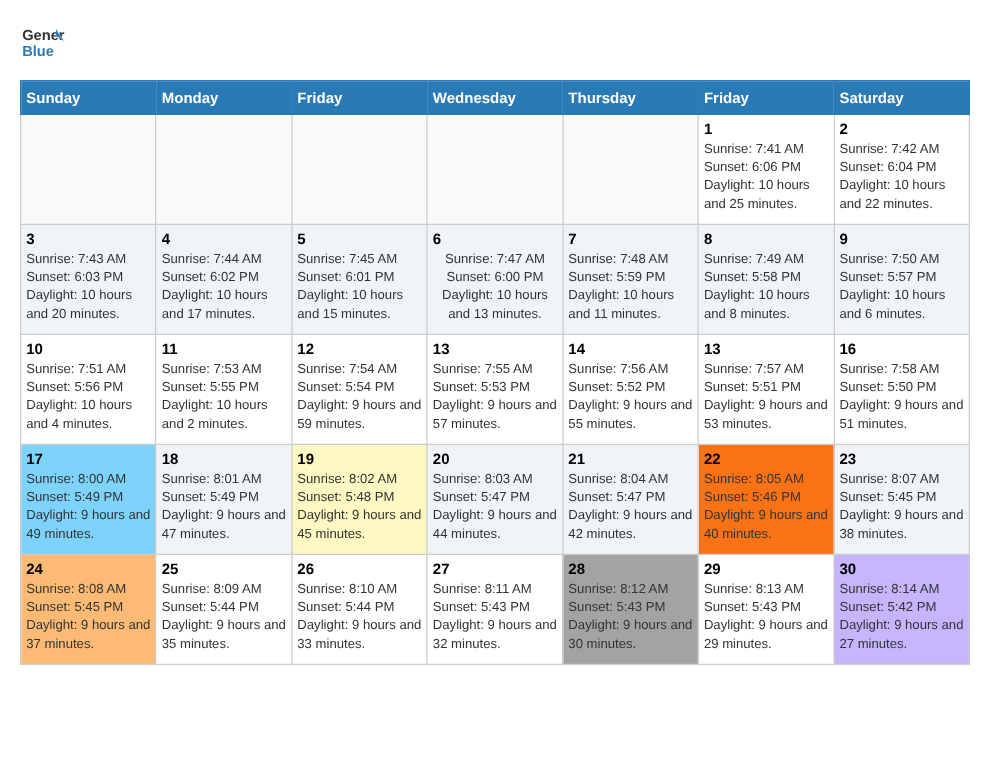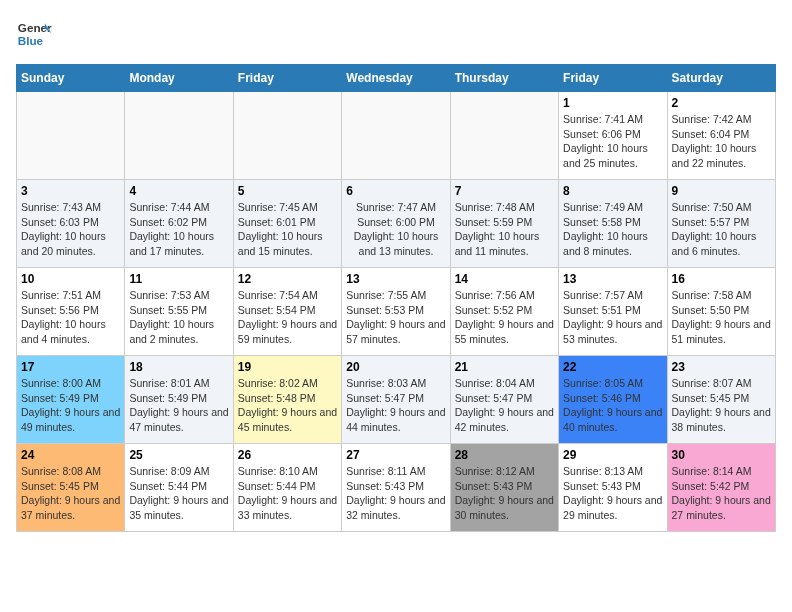--- a/index.html
+++ b/index.html
@@ -238,21 +238,21 @@
           <div class="day-info" style="white-space: pre-line;">Sunrise: 8:03 AM
 Sunset: 5:47 PM
 Daylight: 9 hours and 44 minutes.</div>
         </td>
         <td style="background: rgb(240, 244, 248);">
           <div class="day-num">21</div>
           <div class="day-info" style="white-space: pre-line;">Sunrise: 8:04 AM
 Sunset: 5:47 PM
 Daylight: 9 hours and 42 minutes.</div>
         </td>
-        <td style="background: #3b82f6; margin-left: 12px;">
+        <td style="background: #f97316; margin-left: 12px;">
           <div class="day-num">22</div>
           <div class="day-info" style="white-space: pre-line;">Sunrise: 8:05 AM
 Sunset: 5:46 PM
 Daylight: 9 hours and 40 minutes.</div>
         </td>
         <td style="background: rgb(240, 244, 248);">
           <div class="day-num">23</div>
           <div class="day-info" style="white-space: pre-line;">Sunrise: 8:07 AM
 Sunset: 5:45 PM
 Daylight: 9 hours and 38 minutes.</div>
@@ -288,21 +288,21 @@
           <div class="day-info" style="white-space: pre-line;">Sunrise: 8:12 AM
 Sunset: 5:43 PM
 Daylight: 9 hours and 30 minutes.</div>
         </td>
         <td style="background: rgb(255, 255, 255);">
           <div class="day-num">29</div>
           <div class="day-info" style="white-space: pre-line;">Sunrise: 8:13 AM
 Sunset: 5:43 PM
 Daylight: 9 hours and 29 minutes.</div>
         </td>
-        <td style="background: #f9a8d4;">
+        <td style="background: #c4b5fd;">
           <div class="day-num">30</div>
           <div class="day-info" style="white-space: pre-line;">Sunrise: 8:14 AM
 Sunset: 5:42 PM
 Daylight: 9 hours and 27 minutes.</div>
         </td>
       </tr>
     </tbody>
 </table>
 
 </body></html>

